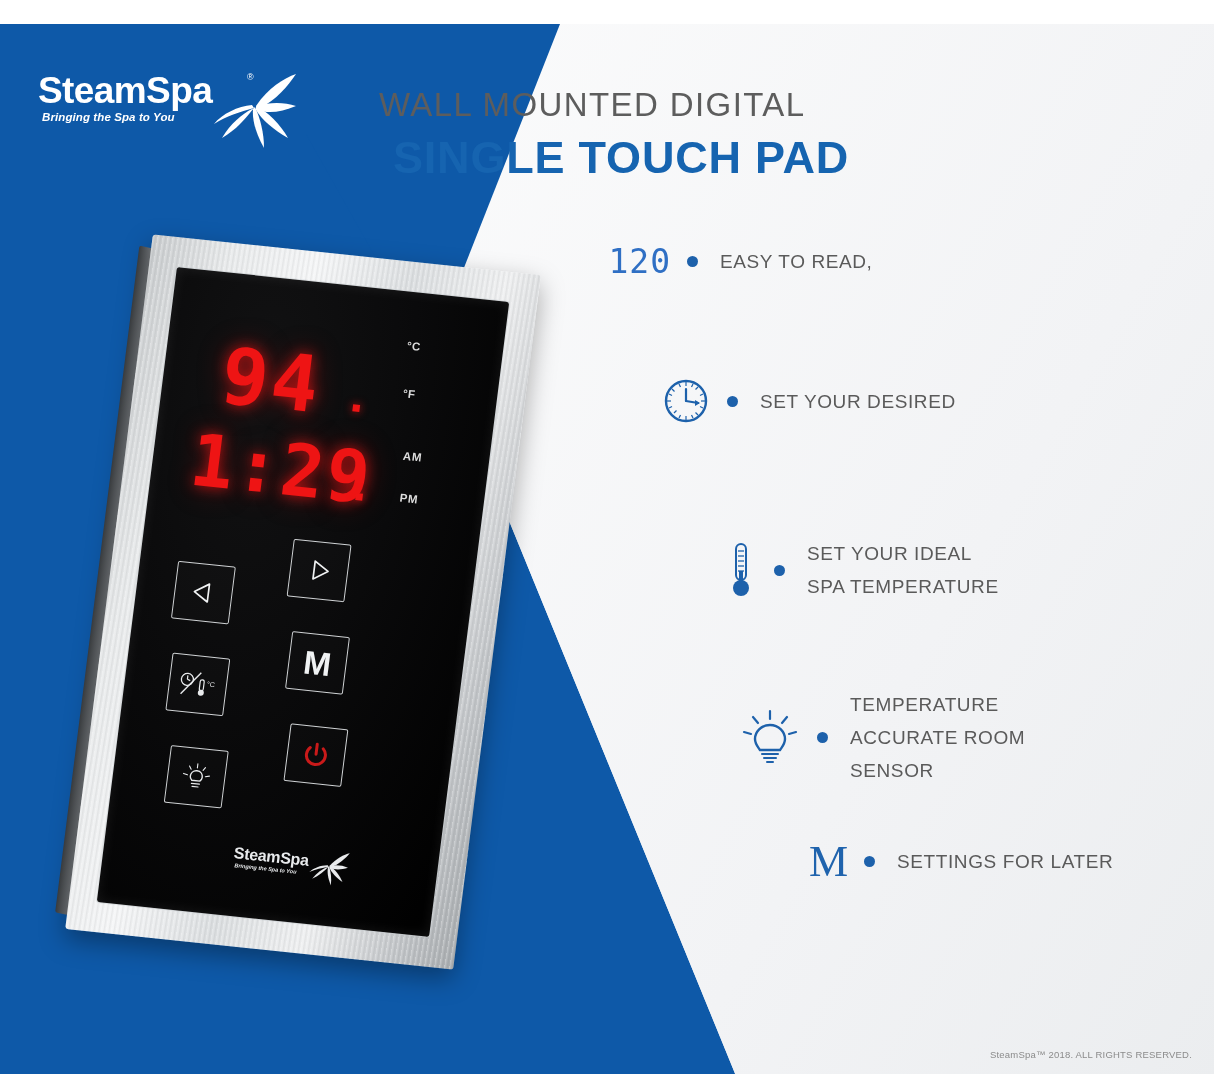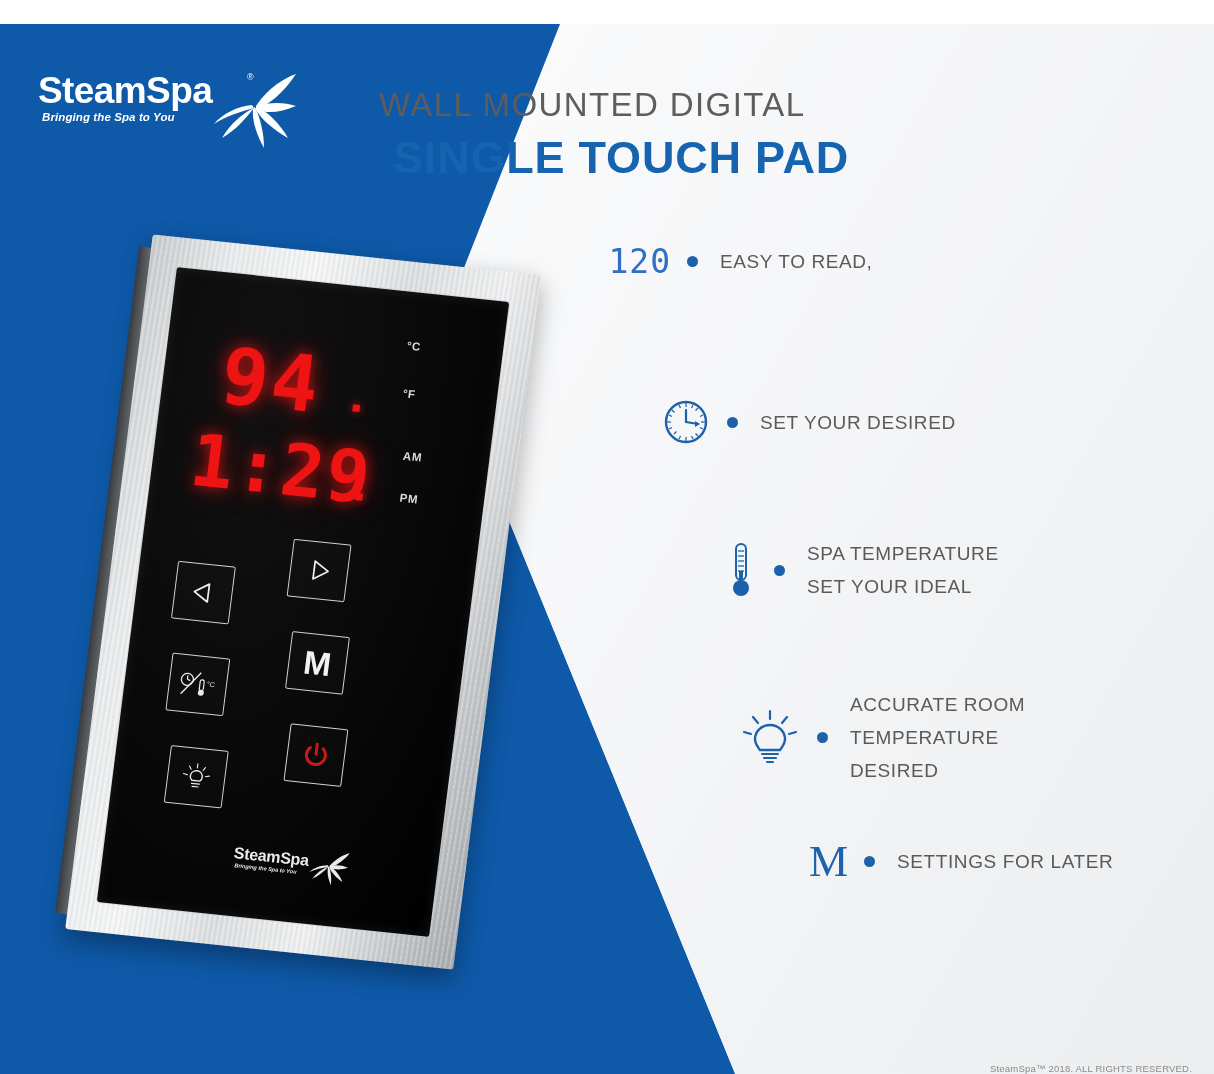--- a/index.html
+++ b/index.html
@@ -126,21 +126,21 @@
     letter-spacing: 1px;
   }
   .mem-letter {
     color: #1f63ad;
     font-size: 44px;
     font-family: "Liberation Serif", serif;
   }
 
   .copyright {
     position: absolute;
-    right: 22px; bottom: 24px;
+    right: 22px; bottom: 38px;
     color: #8b8b8b;
     font-size: 9.5px;
     letter-spacing: 0.2px;
     white-space: nowrap;
   }
 
   
   #device {
     position: absolute;
     left: 108px; top: 228px;
@@ -284,21 +284,21 @@
   <div class="feature" style="left:585px; top:218px;">
     <div class="feature-icon">
       <span class="seg-num">120</span>
     </div>
     <div class="feature-bullet"></div>
     <div class="feature-text">
       <div>EASY TO READ,</div>
     </div>
   </div>
 
-  <div class="feature" style="left:625px; top:373px;">
+  <div class="feature" style="left:625px; top:352px;">
     <div class="feature-icon">
       <svg width="50" height="50" viewBox="0 0 50 50">
         <circle cx="25" cy="25" r="20" fill="none" stroke="#1d61ab" stroke-width="2.4"></circle>
         <g stroke="#1d61ab" stroke-width="1.2">
           <line x1="25" y1="6" x2="25" y2="10"></line>
             <line x1="25" y1="40" x2="25" y2="44"></line>
           <line x1="6" y1="25" x2="10" y2="25"></line>
             <line x1="40" y1="25" x2="44" y2="25"></line>
           <line x1="37" y1="11" x2="34.5" y2="13.5"></line>
             <line x1="13" y1="37" x2="15.5" y2="34.5"></line>
@@ -334,22 +334,22 @@
           <line x1="14" y1="10" x2="20" y2="10"></line>
           <line x1="14" y1="15" x2="20" y2="15"></line>
           <line x1="14" y1="20" x2="20" y2="20"></line>
           <line x1="14" y1="25" x2="20" y2="25"></line>
           <line x1="14" y1="30" x2="20" y2="30"></line>
         </g>
       </svg>
     </div>
     <div class="feature-bullet"></div>
     <div class="feature-text">
+      <div>SET YOUR IDEAL</div>
       <div>SPA TEMPERATURE</div>
-      <div>SET YOUR IDEAL</div>
     </div>
   </div>
 
   <div class="feature" style="left:715px; top:664px;">
     <div class="feature-icon">
       <svg width="62" height="62" viewBox="0 0 62 62">
         <path d="M31 18 C22 18 16 25 16 32 C16 37 19 40 21 43 L41 43 C43 40 46 37 46 32 C46 25 40 18 31 18 Z" fill="none" stroke="#1d61ab" stroke-width="2.4"></path>
         <g stroke="#1d61ab" stroke-width="2.2" stroke-linecap="round">
           <line x1="31" y1="4" x2="31" y2="12"></line>
           <line x1="14" y1="10" x2="19" y2="16"></line>
@@ -359,23 +359,23 @@
         </g>
         <g stroke="#1d61ab" stroke-width="2" stroke-linecap="round">
           <line x1="23" y1="47" x2="39" y2="47"></line>
           <line x1="25" y1="51" x2="37" y2="51"></line>
           <line x1="28" y1="55" x2="34" y2="55"></line>
         </g>
       </svg>
     </div>
     <div class="feature-bullet"></div>
     <div class="feature-text">
+      <div>TEMPERATURE</div>
       <div>ACCURATE ROOM</div>
-      <div>TEMPERATURE</div>
-      <div>DESIRED</div>
+      <div>SENSOR</div>
     </div>
   </div>
 
   <div class="feature" style="left:762px; top:812px;">
     <div class="feature-icon">
       <span class="mem-letter">M</span>
     </div>
     <div class="feature-bullet"></div>
     <div class="feature-text">
       <div>SETTINGS FOR LATER</div>

